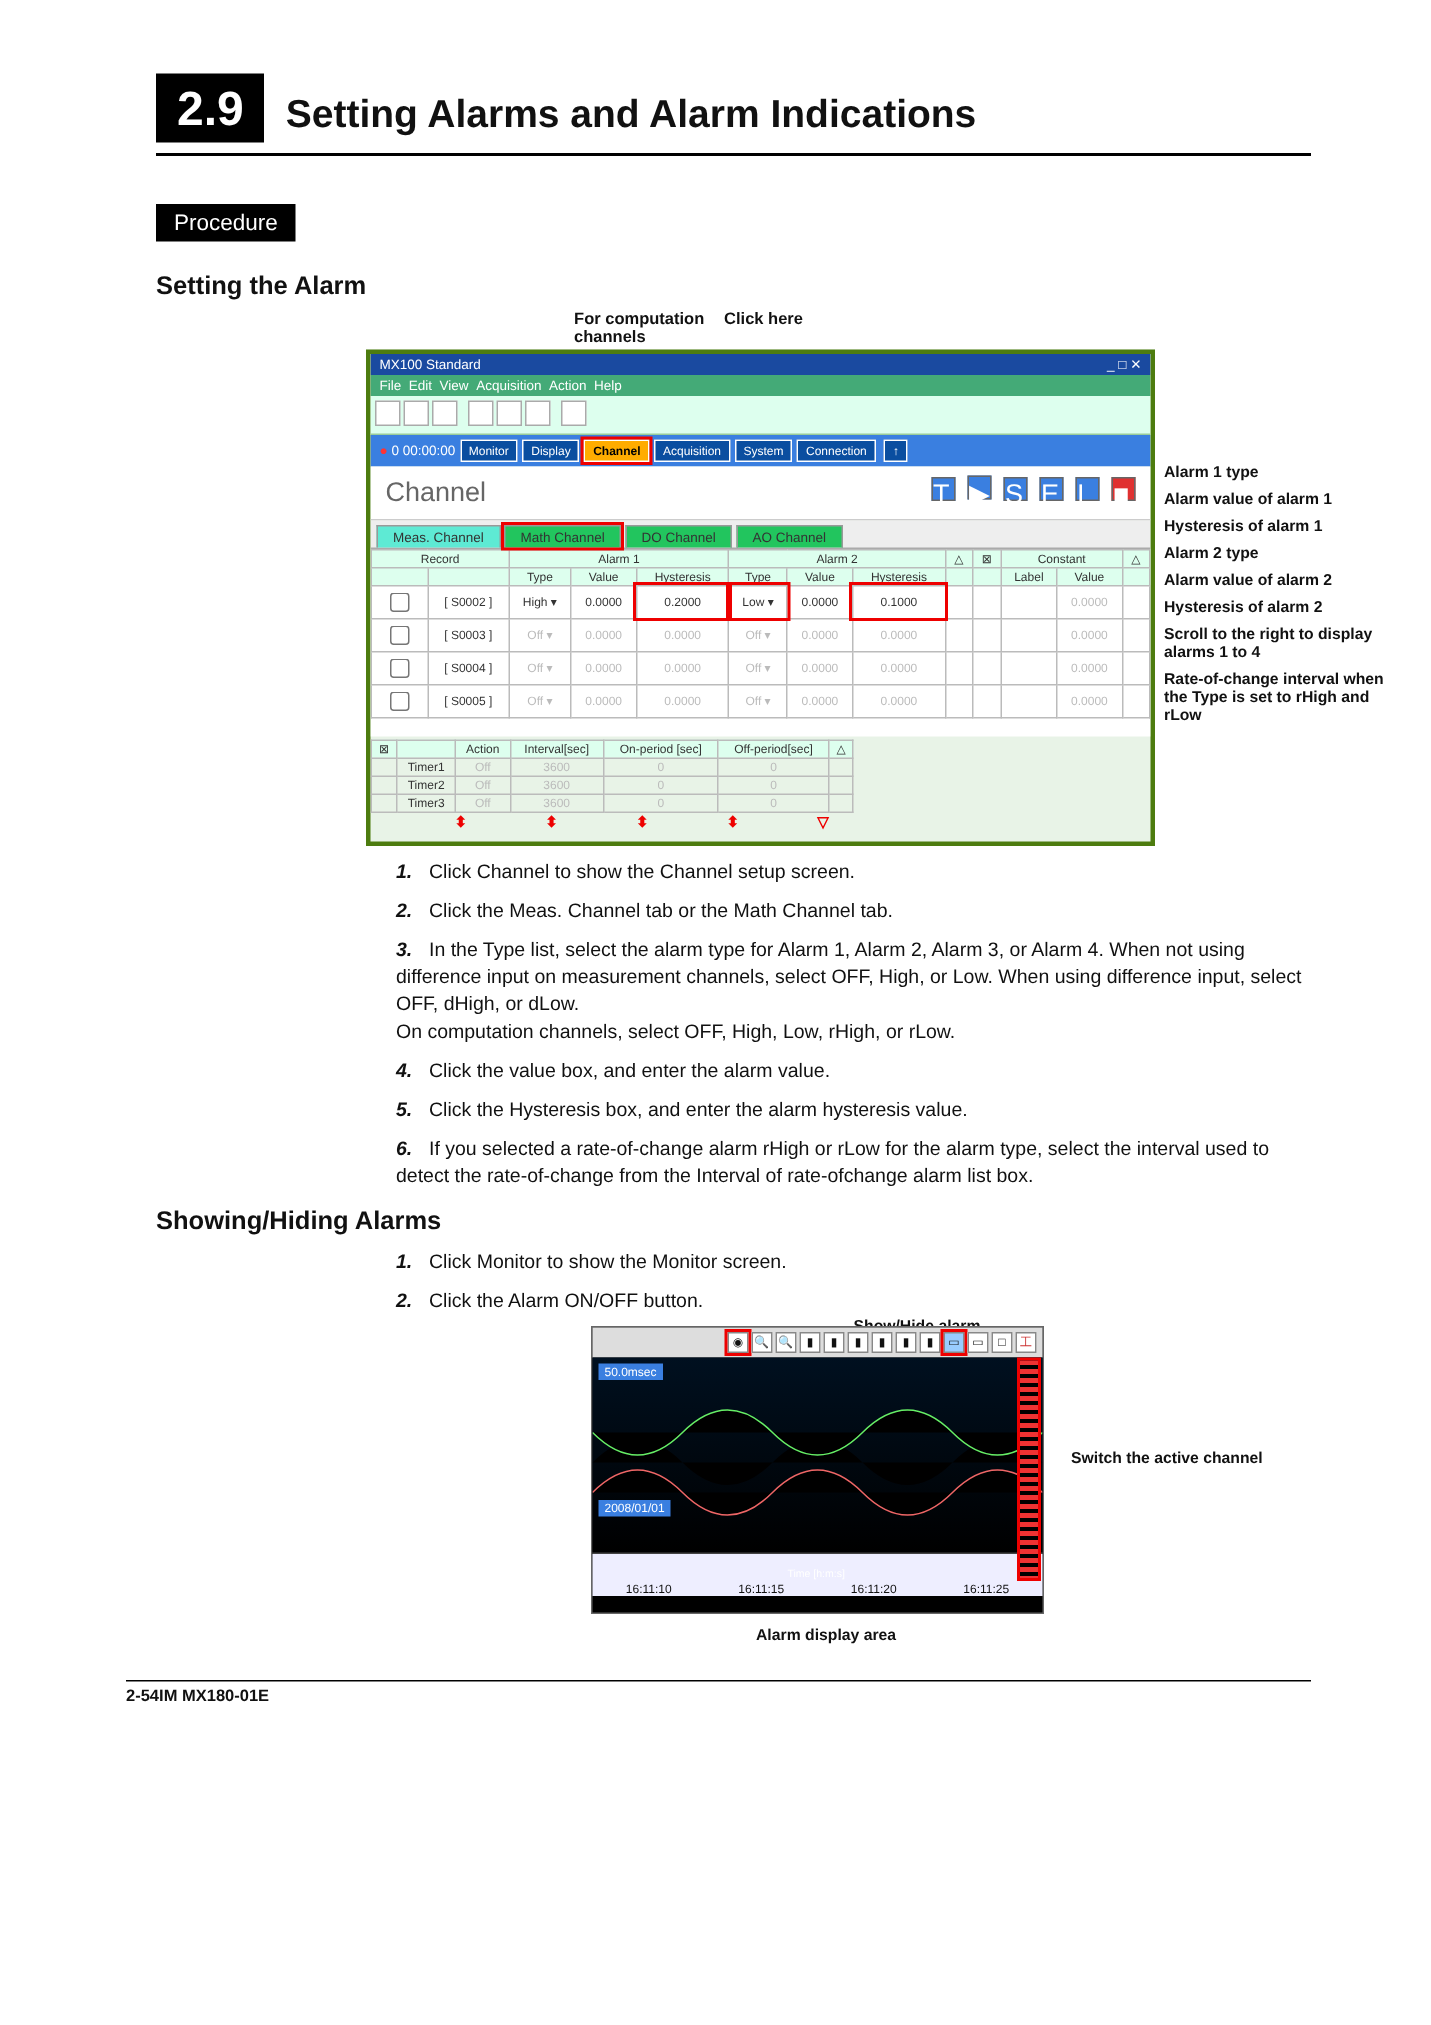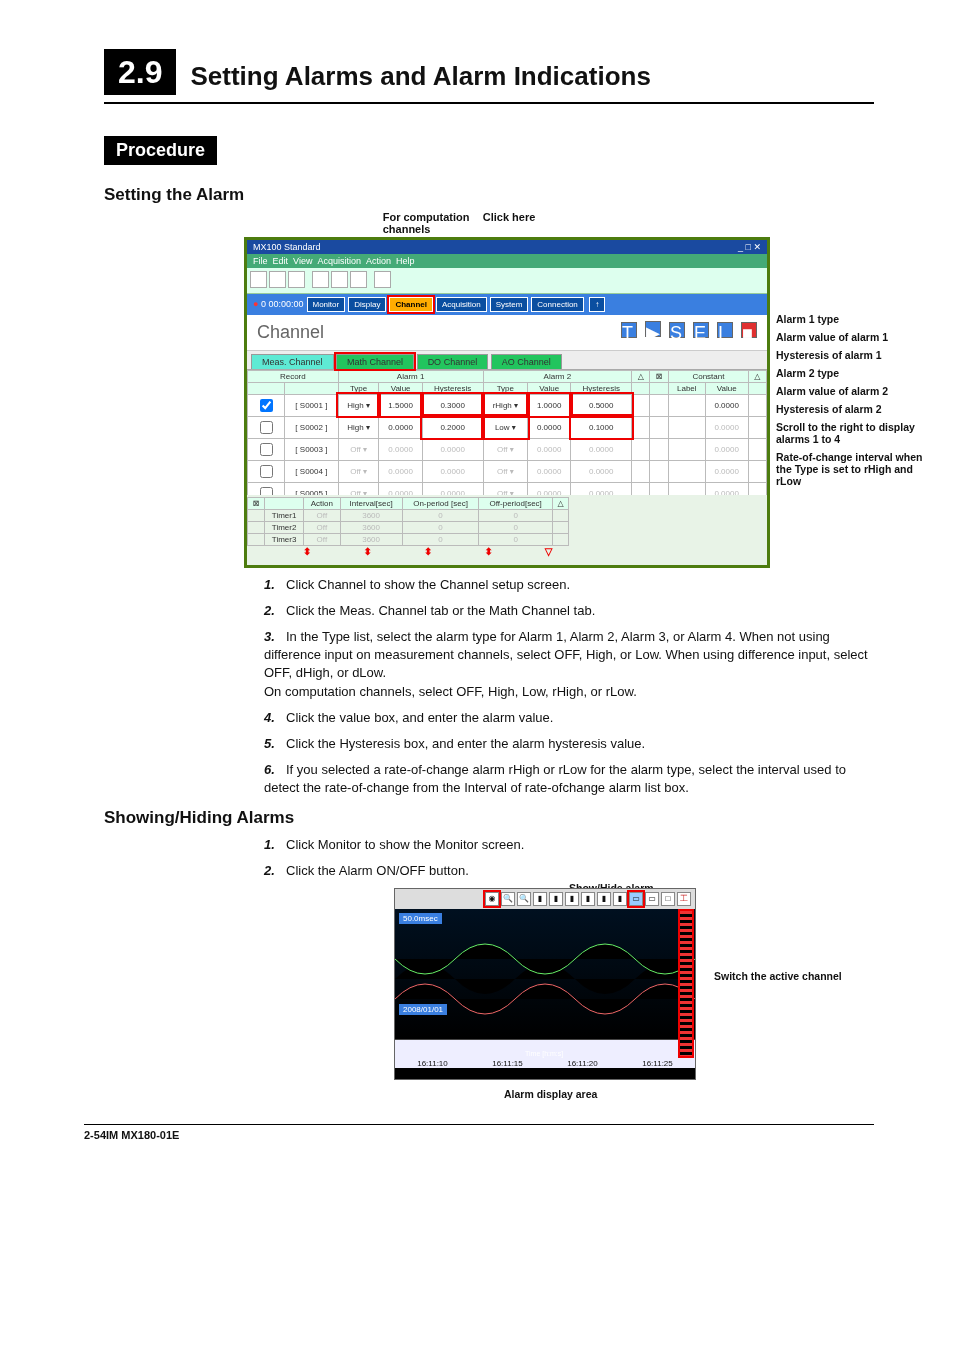--- a/index.html
+++ b/index.html
@@ -1,20 +1,20 @@
 <!DOCTYPE html>
 <html><head>
 <meta charset="utf-8">
 <style>
   body{margin:0;font-family:Arial,Helvetica,sans-serif;font-size:13px;color:#111;background:#fff;width:954px}
   .page{padding:54px 80px 20px 104px}
   .sec-num{font-size:32px;font-weight:bold;background:#000;color:#fff;padding:5px 14px;margin-right:14px}
   .sec-title{font-size:26px;font-weight:bold;vertical-align:middle}
   h1.main{margin:0 0 14px 0;border-bottom:2px solid #000;padding-bottom:10px}
-  .procedure{background:#000;color:#fff;font-weight:bold;padding:4px 12px;display:inline-block;margin:18px 0 10px 0;font-size:18px}
+  .procedure{background:#000;color:#fff;font-weight:normal;padding:4px 12px;display:inline-block;margin:18px 0 10px 0;font-size:15px}
   .hd{font-weight:bold;font-size:17px;margin:10px 0 6px 0}
   .small-b{font-weight:bold;font-size:11px}
   .fig-wrap{position:relative;margin:6px 0 8px 140px}
   .shot{width:520px;height:325px;border:3px solid #4d7c0f;background:#e8f3e7;position:relative;overflow:hidden;font-size:9px;color:#333}
   .titlebar{background:#1a4aa0;color:#fff;padding:2px 6px;display:flex;justify-content:space-between}
   .menubar{background:#4a7;color:#fff;padding:2px 6px;font-size:9px}
   .toolbar{background:#dfe;padding:3px;border-bottom:1px solid #9c9}
   .tbtn{display:inline-block;width:15px;height:15px;border:1px solid #aaa;background:#fff;margin-right:2px}
   .statusbar{background:#3a7fe0;color:#fff;padding:3px 6px;display:flex;justify-content:flex-start;font-size:9px;align-items:center}
   .navbtn{background:#0a4ea0;border:1px solid #fff;color:#fff;padding:2px 5px;margin-left:3px;font-size:8px;display:inline-block}
@@ -122,35 +122,20 @@
                 <th>Hysteresis</th>
             <th></th>
                 <th></th>
                 <th>Label</th>
                 <th>Value</th>
                 <th></th>
           </tr>
           </tbody>
             <tbody id="rows">
               <tr>
-                <td><input type="checkbox" checked="" style=""></td>
-    <td>[ S0001 ]</td>
-                <td class="redbox">High ▾</td>
-                <td class="redbox">1.5000</td>
-                <td class="redbox">0.3000</td>
-                <td class="redbox">rHigh ▾</td>
-                <td class="redbox">1.0000</td>
-                <td class="redbox">0.5000</td>
-    <td></td>
-                <td></td>
-                <td></td>
-                <td class="">0.0000</td>
-                <td></td>
-              </tr>
-              <tr>
                 <td><input type="checkbox" style=""></td>
     <td>[ S0002 ]</td>
                 <td>High ▾</td>
                 <td>0.0000</td>
                 <td class="redbox">0.2000</td>
                 <td class="redbox">Low ▾</td>
                 <td>0.0000</td>
                 <td class="redbox">0.1000</td>
     <td></td>
                 <td></td>

